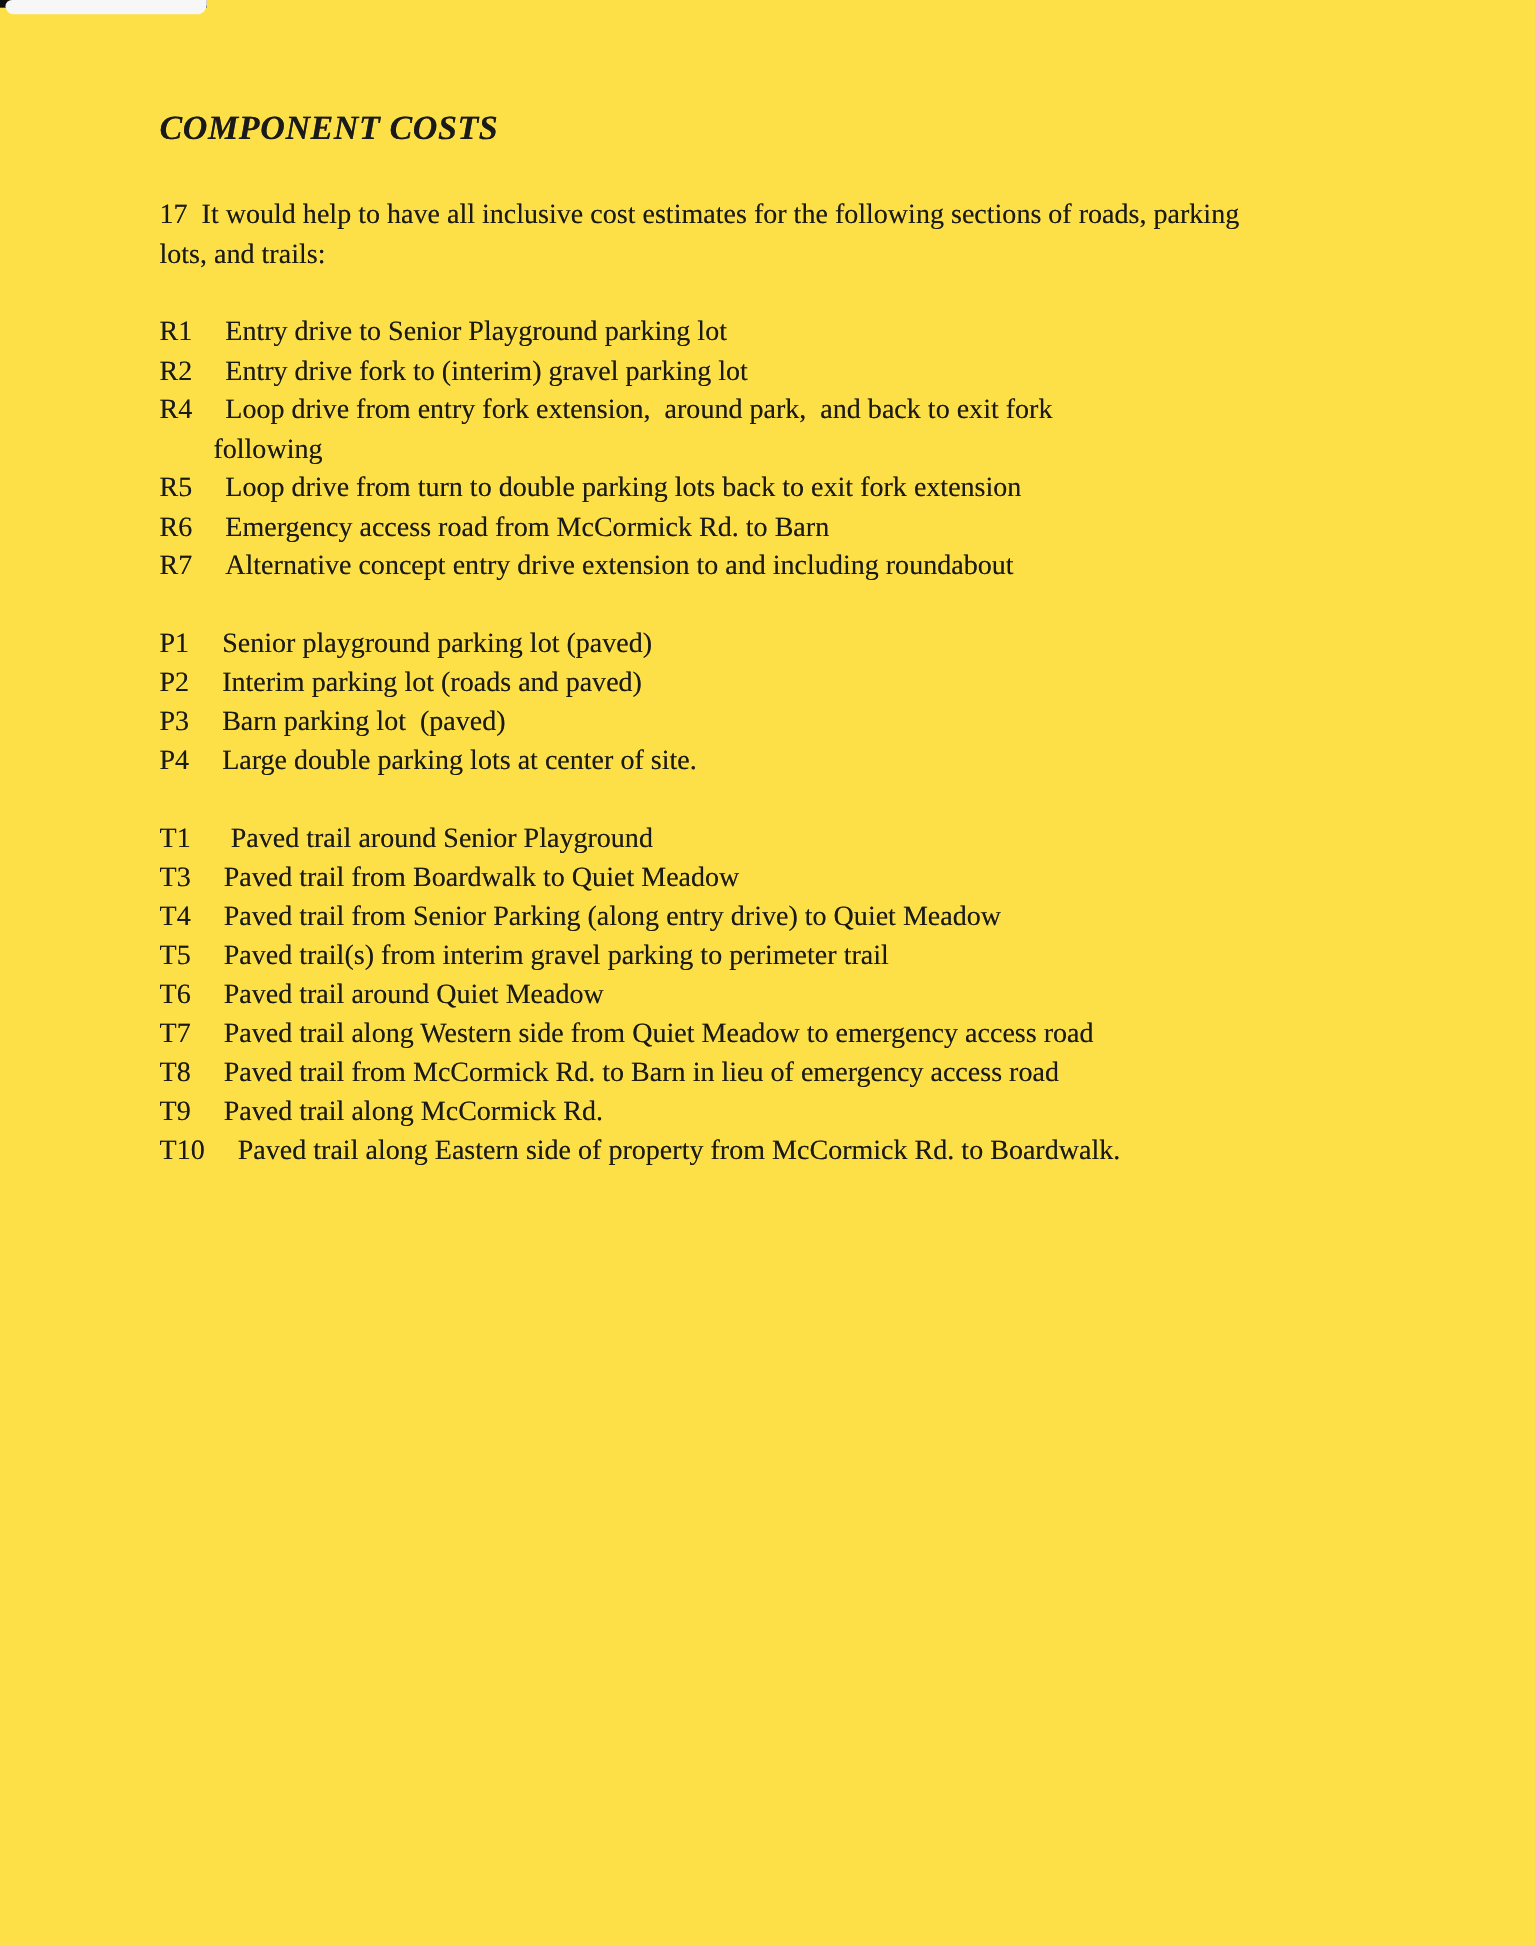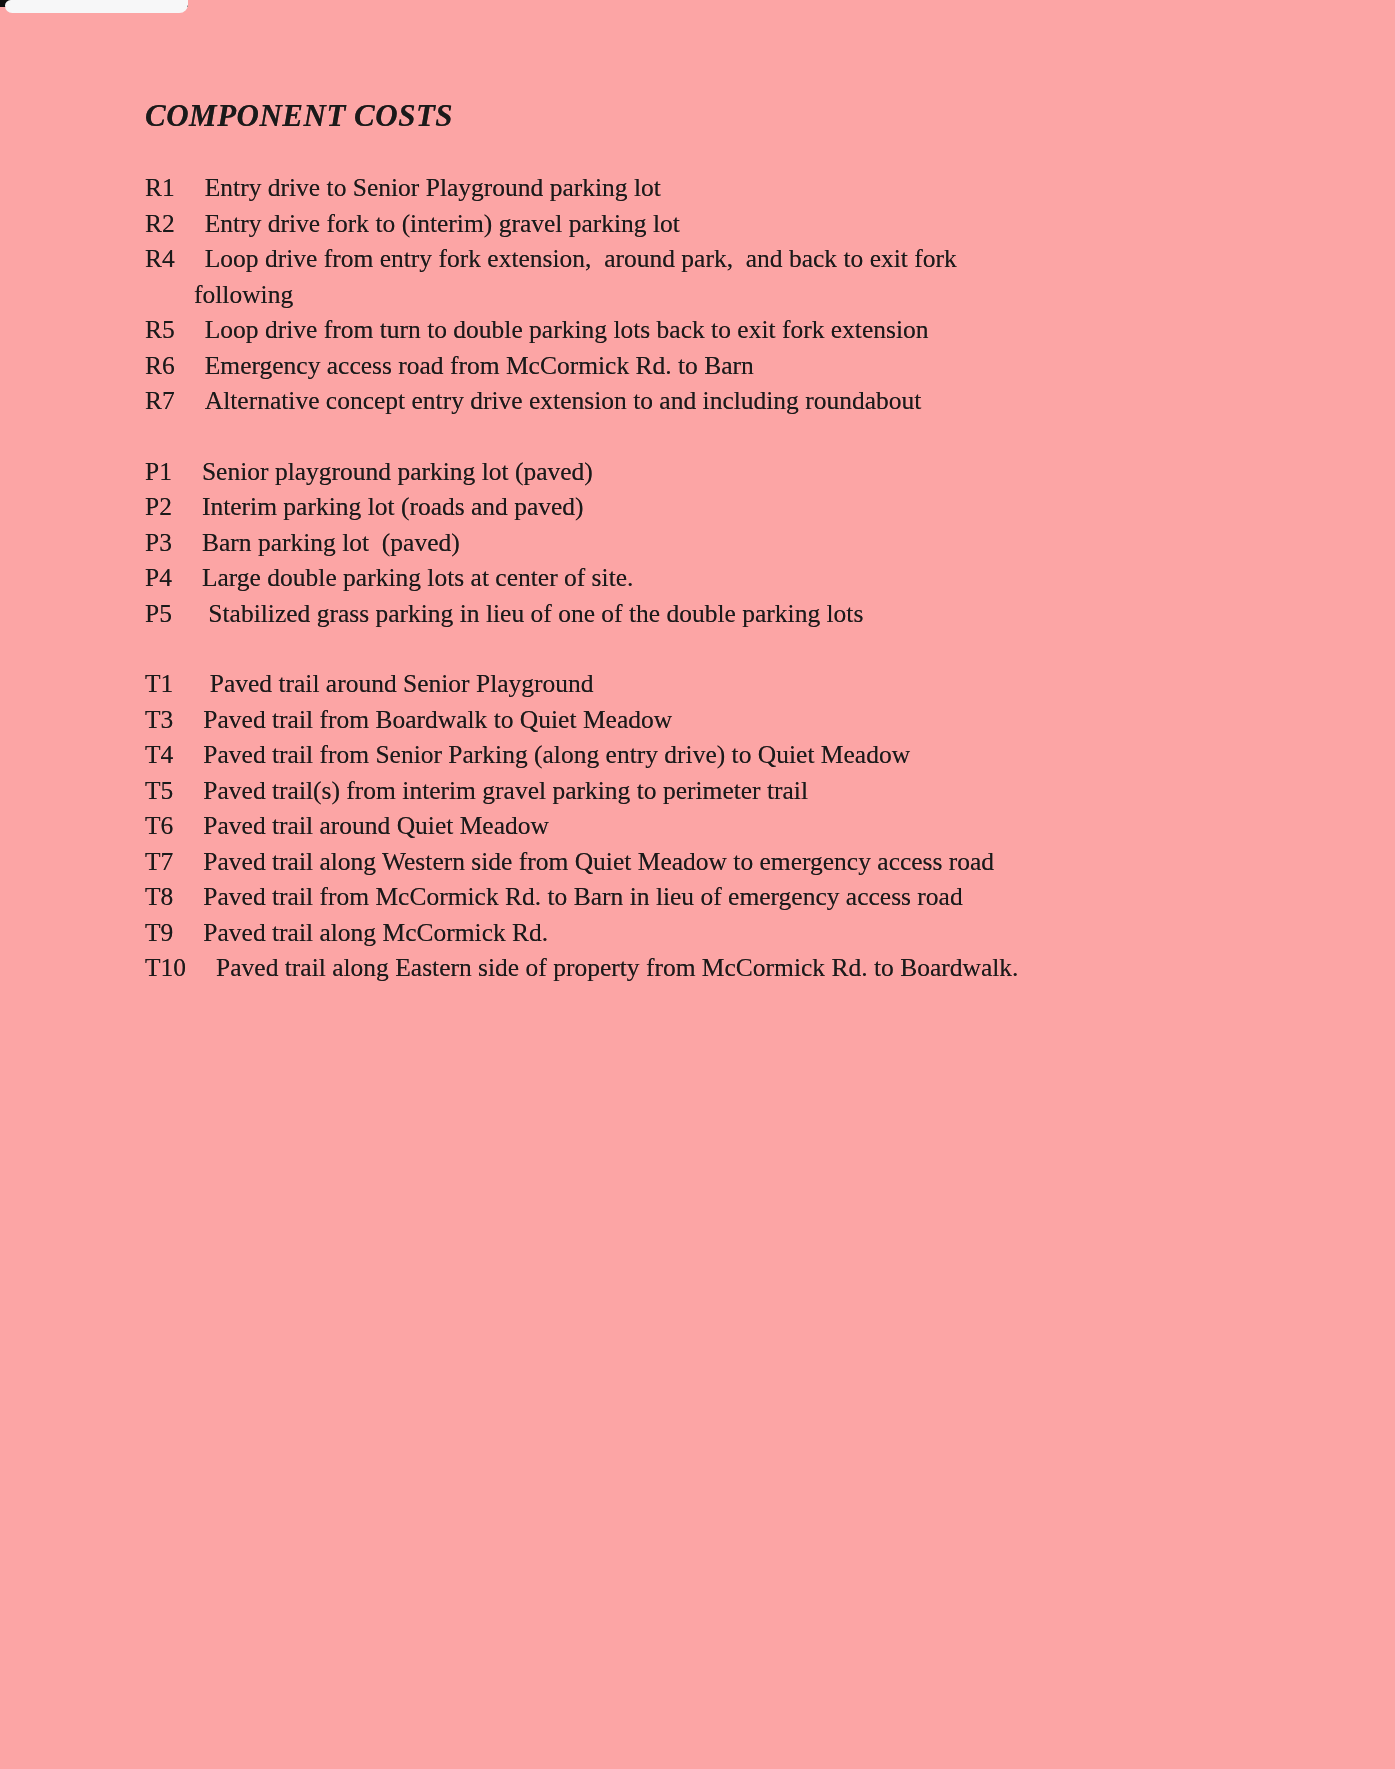--- a/index.html
+++ b/index.html
@@ -4,21 +4,21 @@
 <style>
   html, body {
     margin: 0;
     padding: 0;
     background: #ffffff;
   }
   .page {
     position: relative;
     width: 1395px;
     height: 1769px;
-    background: #fca5a5;
+    background: #fde047;
     overflow: hidden;
     font-family: "Liberation Serif", "DejaVu Serif", serif;
     color: #1a1a1a;
   }
   
   .corner-black {
     position: absolute;
     left: 0; top: 0;
     width: 188px; height: 7px;
     background: #101010;
@@ -73,37 +73,40 @@
 
 <div class="page">
 
   <div class="corner-black"></div>
   <div class="corner-tab"></div>
 
   <div class="content">
 
     <div class="doc-title">COMPONENT COSTS</div>
 
+    <div class="intro">
+      <div class="doc-line">17  It would help to have all inclusive cost estimates for the following sections of roads, parking</div>
+      <div class="doc-line">lots, and trails:</div>
+    </div>
 
     <div class="group">
       <div class="doc-line item"><span class="item-label">R1</span><span class="item-text">Entry drive to Senior Playground parking lot</span></div>
       <div class="doc-line item"><span class="item-label">R2</span><span class="item-text">Entry drive fork to (interim) gravel parking lot</span></div>
       <div class="doc-line item"><span class="item-label">R4</span><span class="item-text">Loop drive from entry fork extension,  around park,  and back to exit fork</span></div>
       <div class="doc-line item cont">following</div>
       <div class="doc-line item"><span class="item-label">R5</span><span class="item-text">Loop drive from turn to double parking lots back to exit fork extension</span></div>
       <div class="doc-line item"><span class="item-label">R6</span><span class="item-text">Emergency access road from McCormick Rd. to Barn</span></div>
       <div class="doc-line item"><span class="item-label">R7</span><span class="item-text">Alternative concept entry drive extension to and including roundabout</span></div>
     </div>
 
     <div class="group">
       <div class="doc-line item"><span class="item-label">P1</span><span class="item-text">Senior playground parking lot (paved)</span></div>
       <div class="doc-line item"><span class="item-label">P2</span><span class="item-text">Interim parking lot (roads and paved)</span></div>
       <div class="doc-line item"><span class="item-label">P3</span><span class="item-text">Barn parking lot  (paved)</span></div>
       <div class="doc-line item"><span class="item-label">P4</span><span class="item-text">Large double parking lots at center of site.</span></div>
-      <div class="doc-line item"><span class="item-label">P5</span><span class="item-text"> Stabilized grass parking in lieu of one of the double parking lots</span></div>
     </div>
 
     <div class="group">
       <div class="doc-line item"><span class="item-label">T1</span><span class="item-text"> Paved trail around Senior Playground</span></div>
       <div class="doc-line item"><span class="item-label">T3</span><span class="item-text">Paved trail from Boardwalk to Quiet Meadow</span></div>
       <div class="doc-line item"><span class="item-label">T4</span><span class="item-text">Paved trail from Senior Parking (along entry drive) to Quiet Meadow</span></div>
       <div class="doc-line item"><span class="item-label">T5</span><span class="item-text">Paved trail(s) from interim gravel parking to perimeter trail</span></div>
       <div class="doc-line item"><span class="item-label">T6</span><span class="item-text">Paved trail around Quiet Meadow</span></div>
       <div class="doc-line item"><span class="item-label">T7</span><span class="item-text">Paved trail along Western side from Quiet Meadow to emergency access road</span></div>
       <div class="doc-line item"><span class="item-label">T8</span><span class="item-text">Paved trail from McCormick Rd. to Barn in lieu of emergency access road</span></div>

